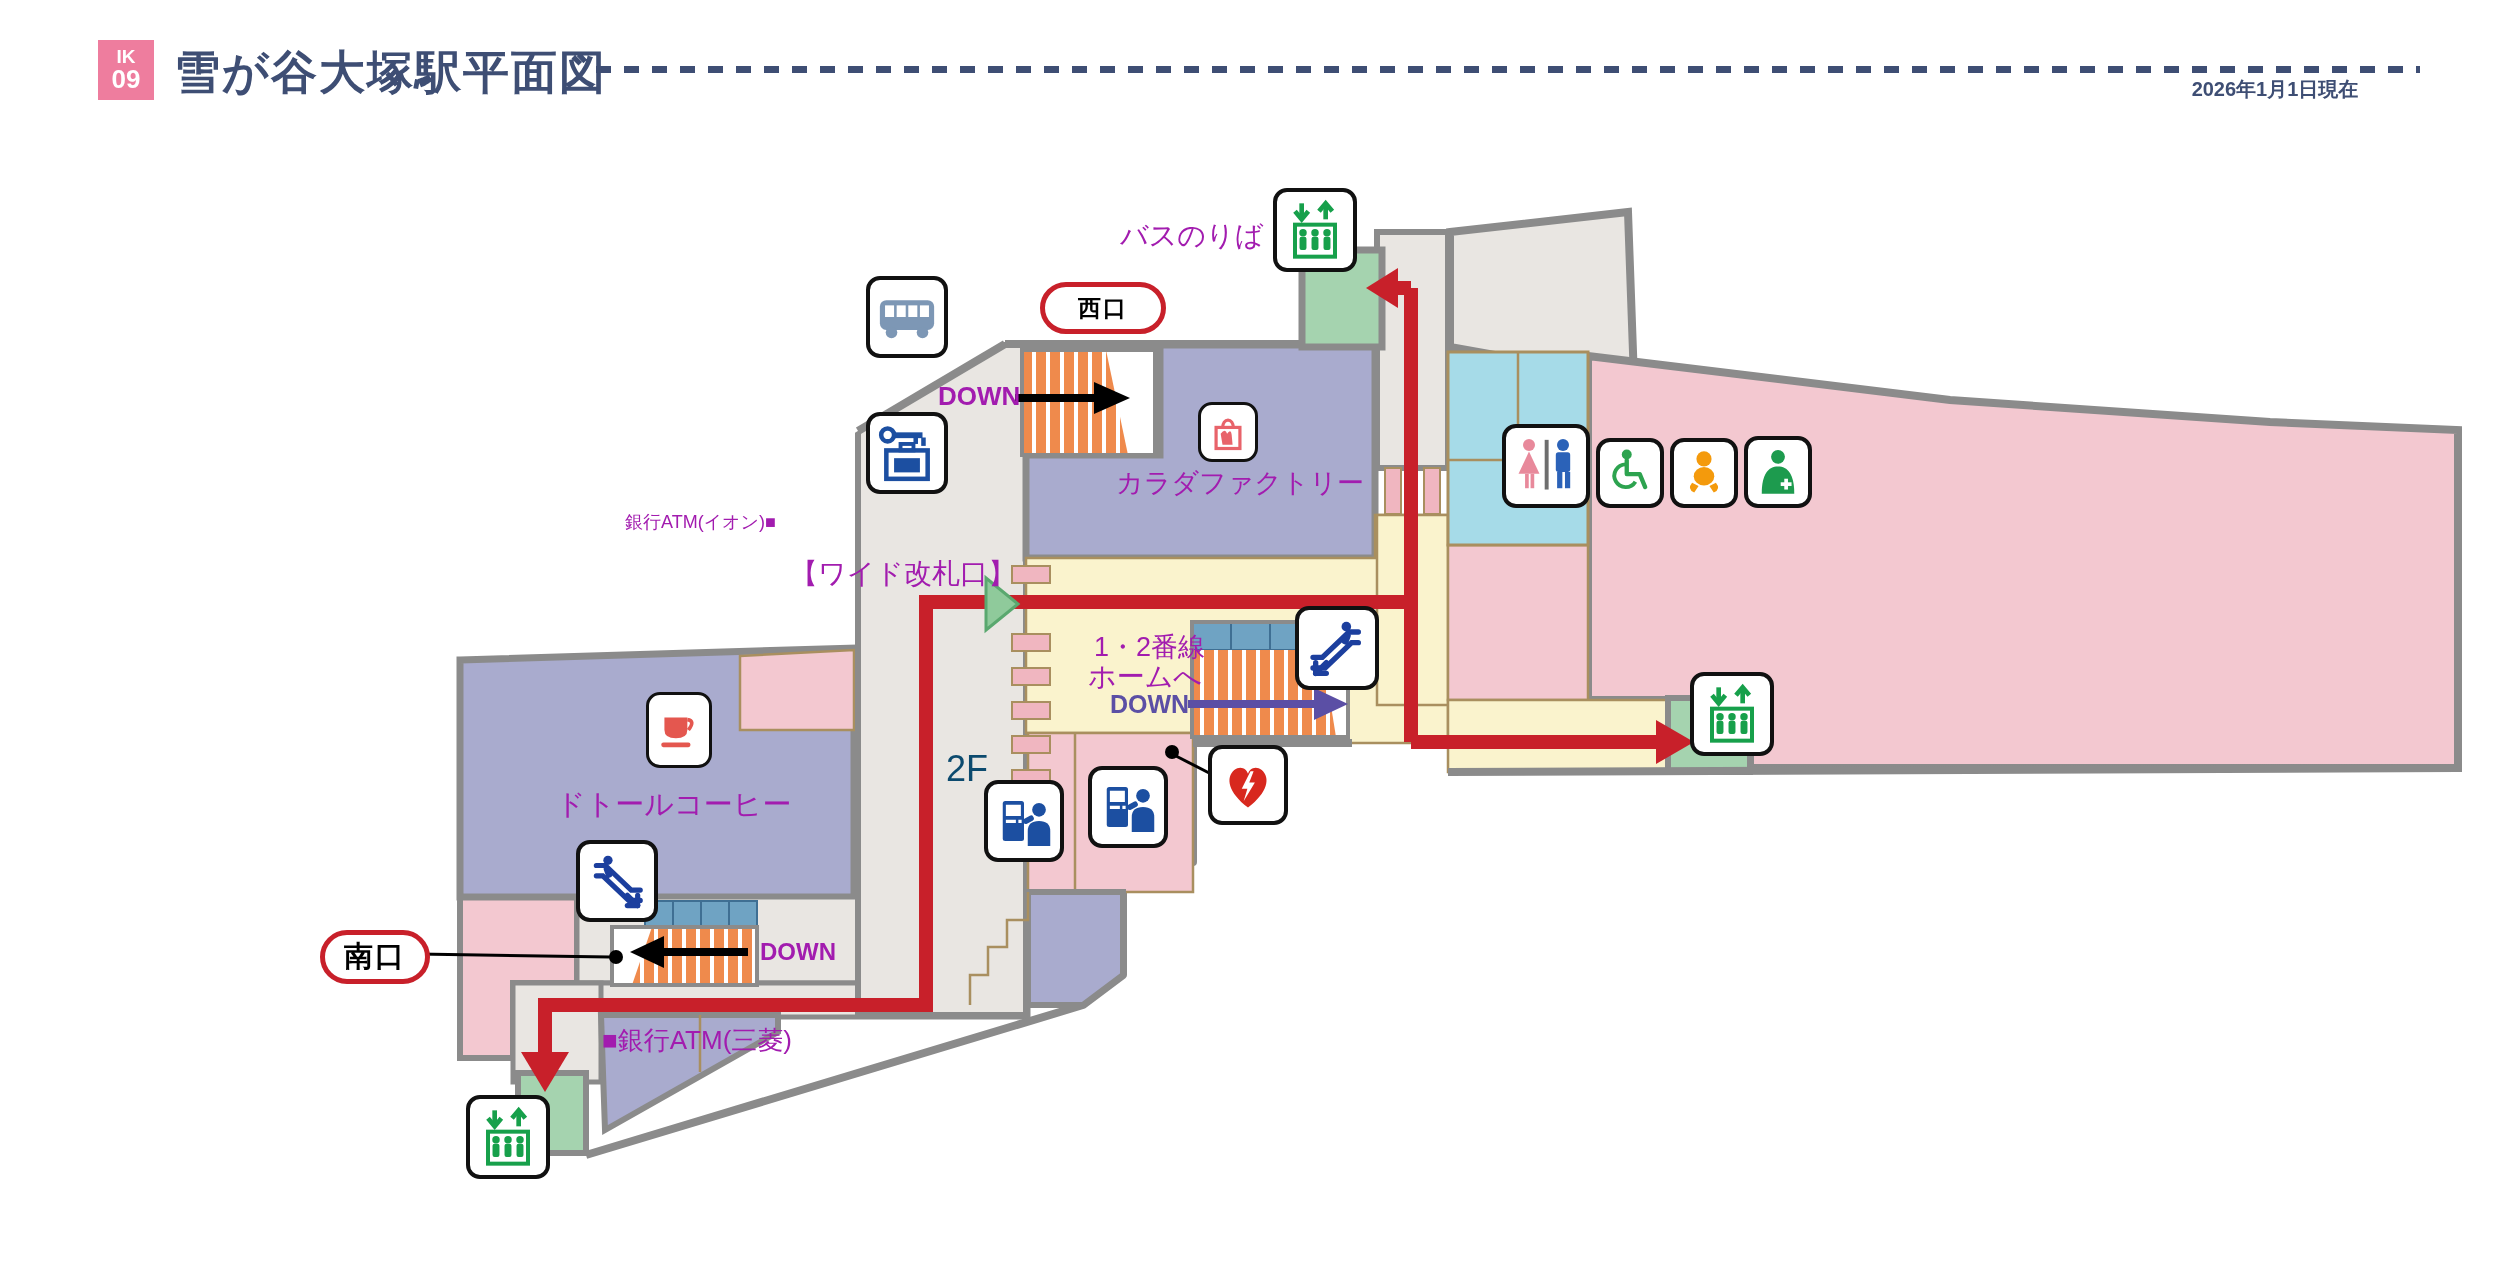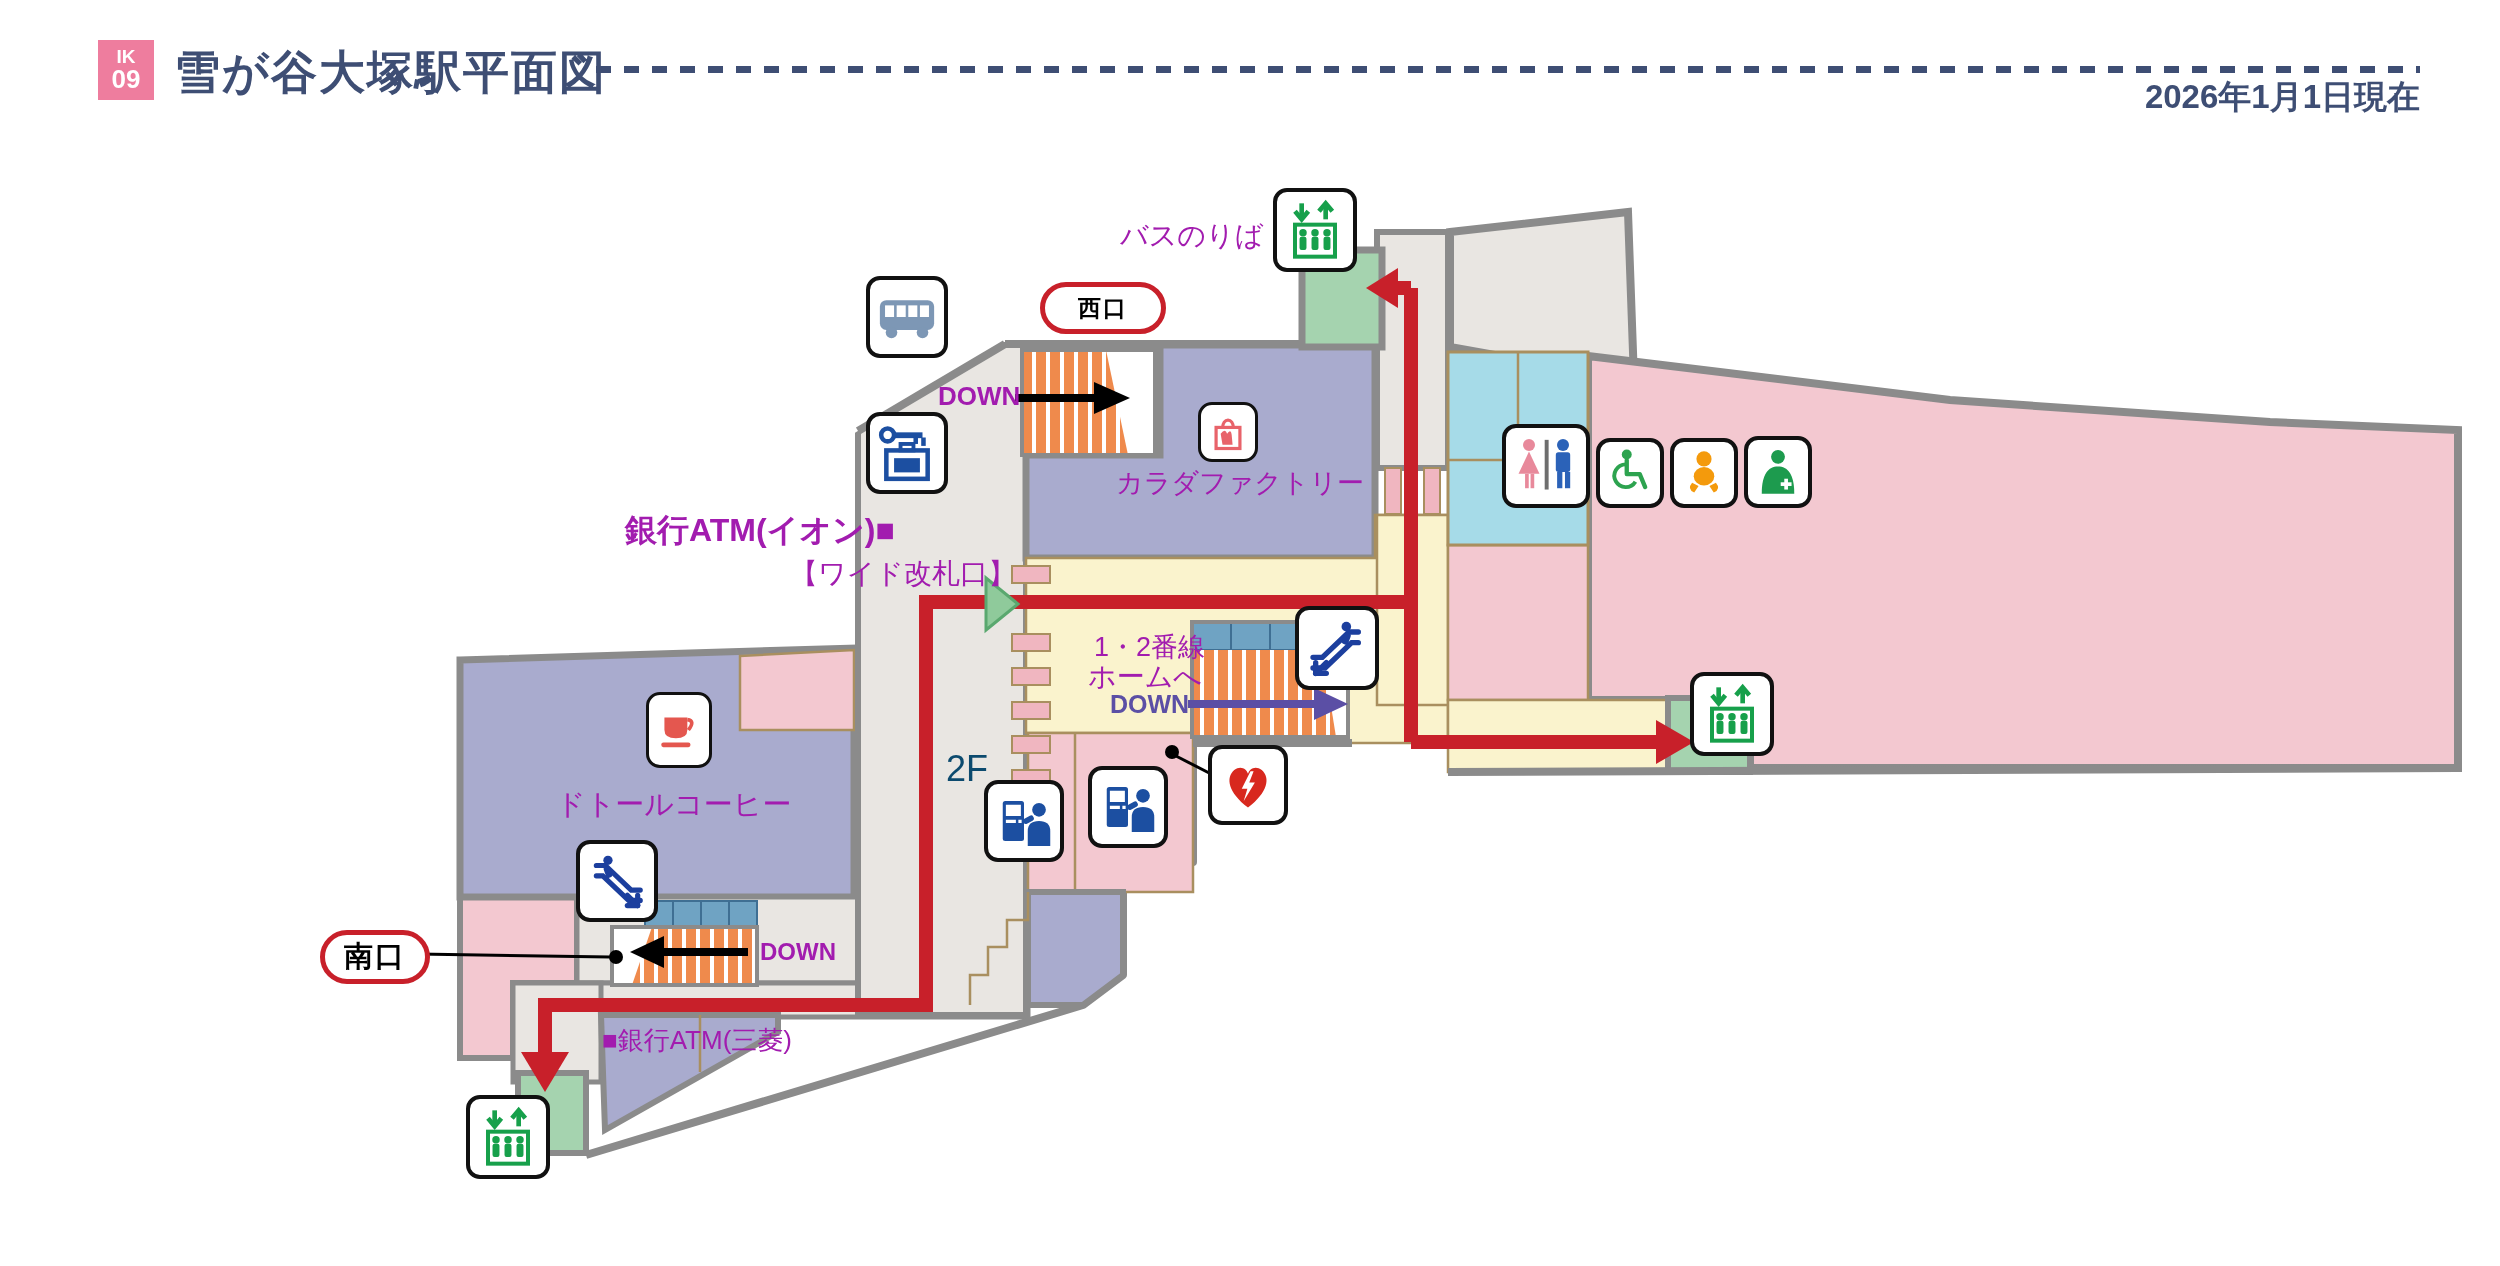--- a/index.html
+++ b/index.html
@@ -8,21 +8,21 @@
   .abs{position:absolute;}
   .lbl{position:absolute;white-space:nowrap;color:#a21caf;line-height:1.15;}
   .navy{color:#3e4e74;}
   .badge{position:absolute;left:98px;top:40px;width:56px;height:60px;background:#ee7d9e;border-radius:0;
          display:flex;flex-direction:column;align-items:center;justify-content:center;color:#fff;font-weight:bold;}
   .badge .l1{font-size:19px;line-height:1;}
   .badge .l2{font-size:26px;line-height:1.05;}
   .title{left:174px;top:46px;font-size:46px;font-weight:bold;letter-spacing:2px;}
   .dashline{left:596px;top:66px;width:1824px;height:7px;
             background:repeating-linear-gradient(90deg,#3e4e74 0 15px,transparent 15px 28px);}
-  .datenote{left:2130px;top:78px;width:290px;text-align:right;font-size:33px;font-weight:bold;}
+  .datenote{left:2130px;top:78px;width:290px;text-align:center;font-size:20px;font-weight:bold;}
   .capsule{position:absolute;background:#fff;border:5px solid #c8202a;border-radius:28px;
            display:flex;align-items:center;justify-content:center;font-weight:bold;color:#000;}
   .iconbox{position:absolute;background:#fff;border:4px solid #111;border-radius:14px;
            display:flex;align-items:center;justify-content:center;box-sizing:border-box;}
   .downtxt{font-weight:bold;}
 </style>
 </head>
 <body>
 
 <div class="stage">
@@ -372,21 +372,21 @@
   </div>
   <div class="capsule" style="left:320px;top:930px;width:100px;height:44px;">
     <span style="font-size:29px;letter-spacing:2px;">南口</span>
   </div>
 
   <div class="lbl downtxt" style="left:938px;top:382px;font-size:26px;">DOWN</div>
   <div class="lbl downtxt" style="left:760px;top:938px;font-size:24px;">DOWN</div>
   <div class="lbl downtxt" style="left:1110px;top:690px;font-size:25px;color:#5b4fa5;">DOWN</div>
 
   <div class="lbl" style="left:1116px;top:468px;font-size:27px;">カラダファクトリー</div>
-  <div class="lbl" style="left:625px;top:512px;font-size:32px;font-weight:bold;">銀行ATM(イオン)■</div>
+  <div class="lbl" style="left:625px;top:512px;font-size:18px;">銀行ATM(イオン)■</div>
   <div class="lbl" style="left:790px;top:558px;font-size:28px;">【ワイド改札口】</div>
 
   <div class="lbl" style="left:1094px;top:632px;font-size:27px;">1・2番線</div>
   <div class="lbl" style="left:1088px;top:661px;font-size:28px;">ホームへ</div>
 
   <div class="lbl" style="left:946px;top:748px;font-size:36px;color:#0c4a6e;">2F</div>
   <div class="lbl" style="left:556px;top:788px;font-size:29px;">ドトールコーヒー</div>
   <div class="lbl" style="left:602px;top:1026px;font-size:26px;">■銀行ATM(三菱)</div>
 
 </div>

